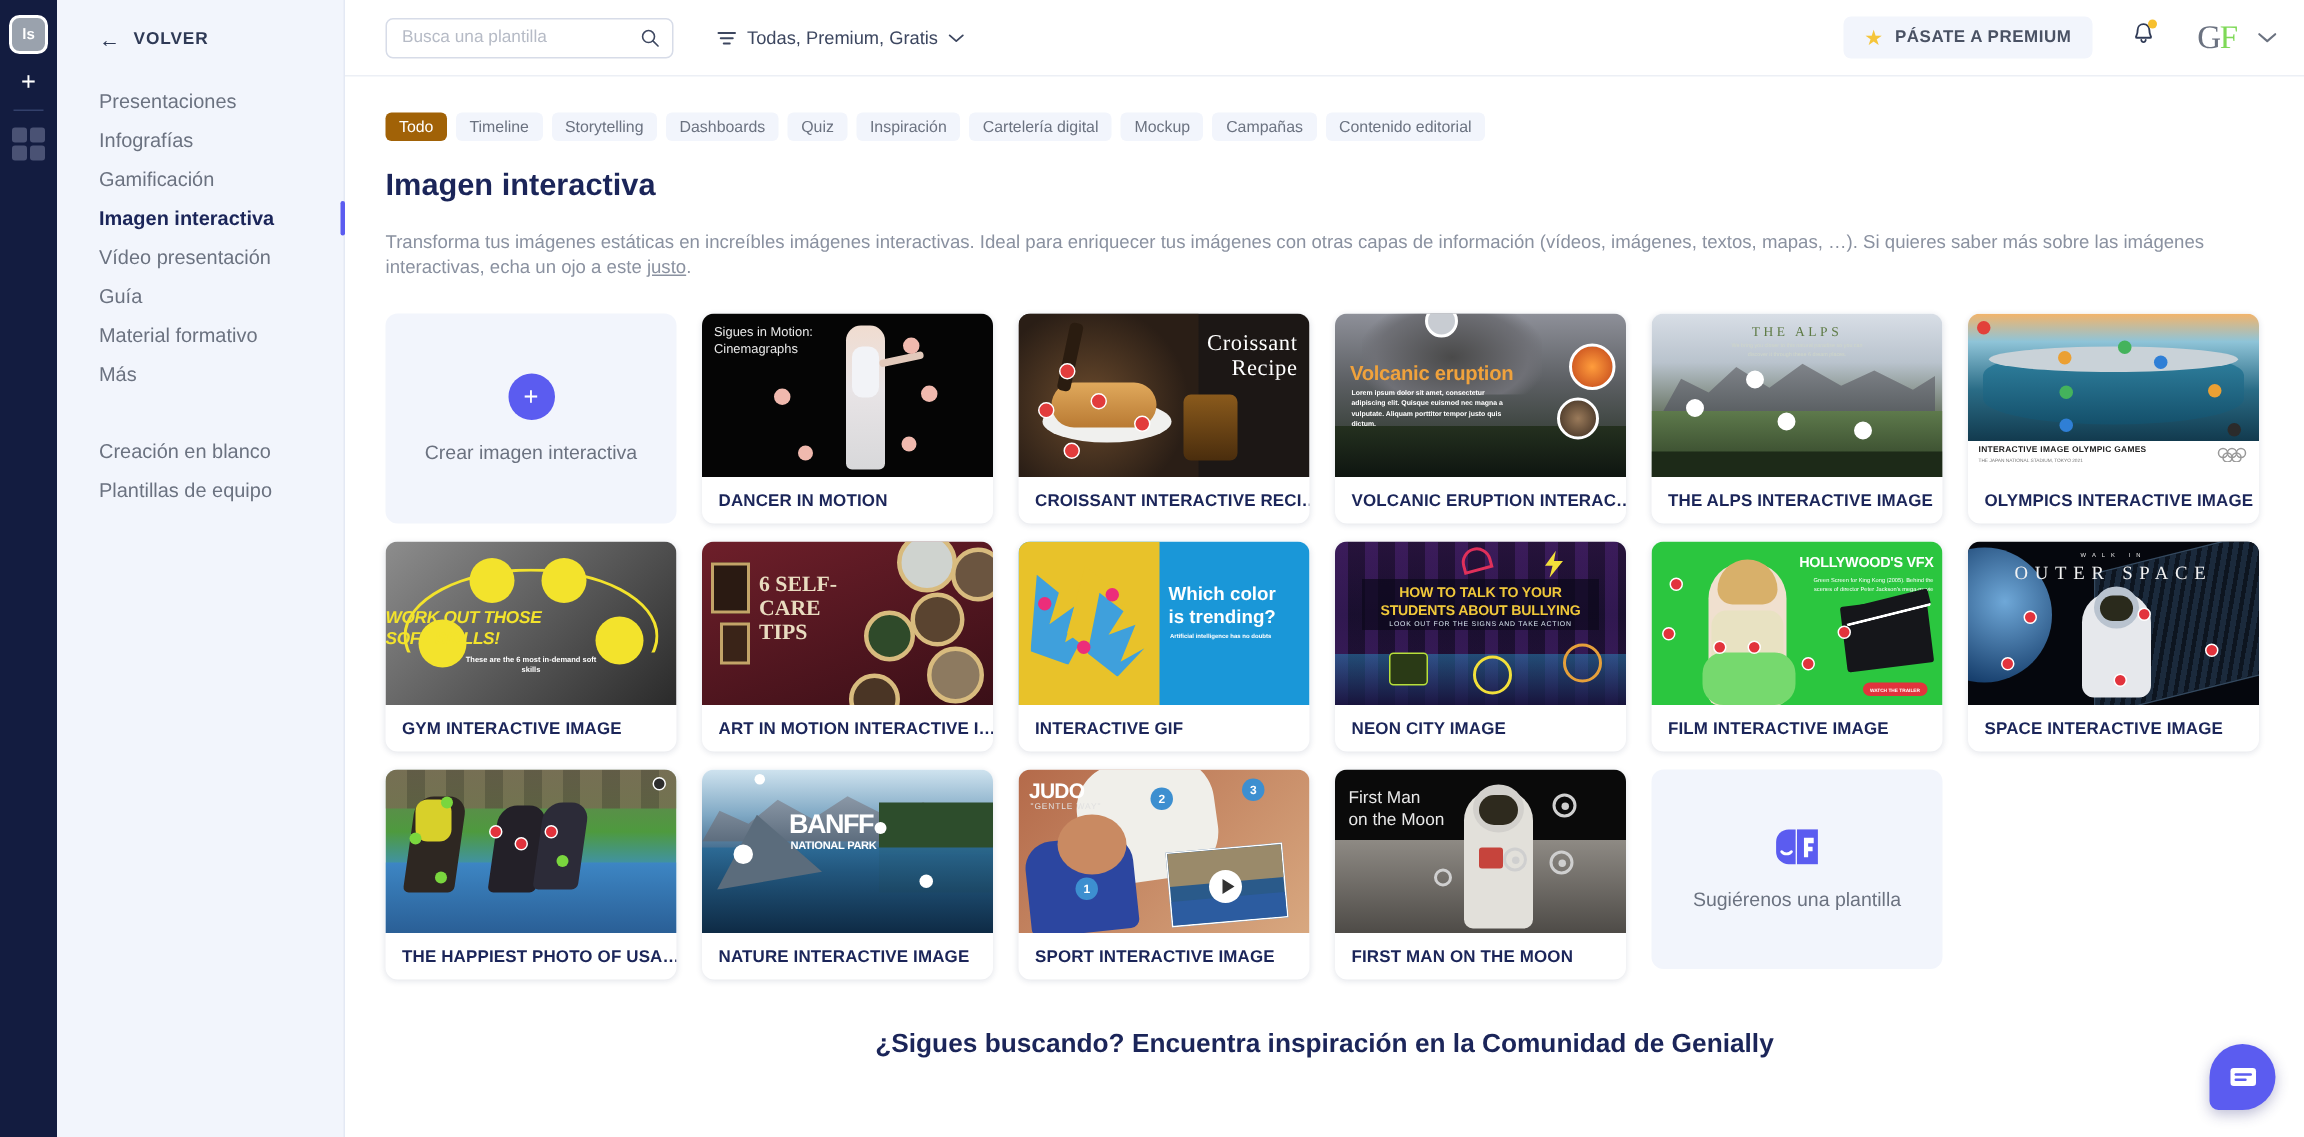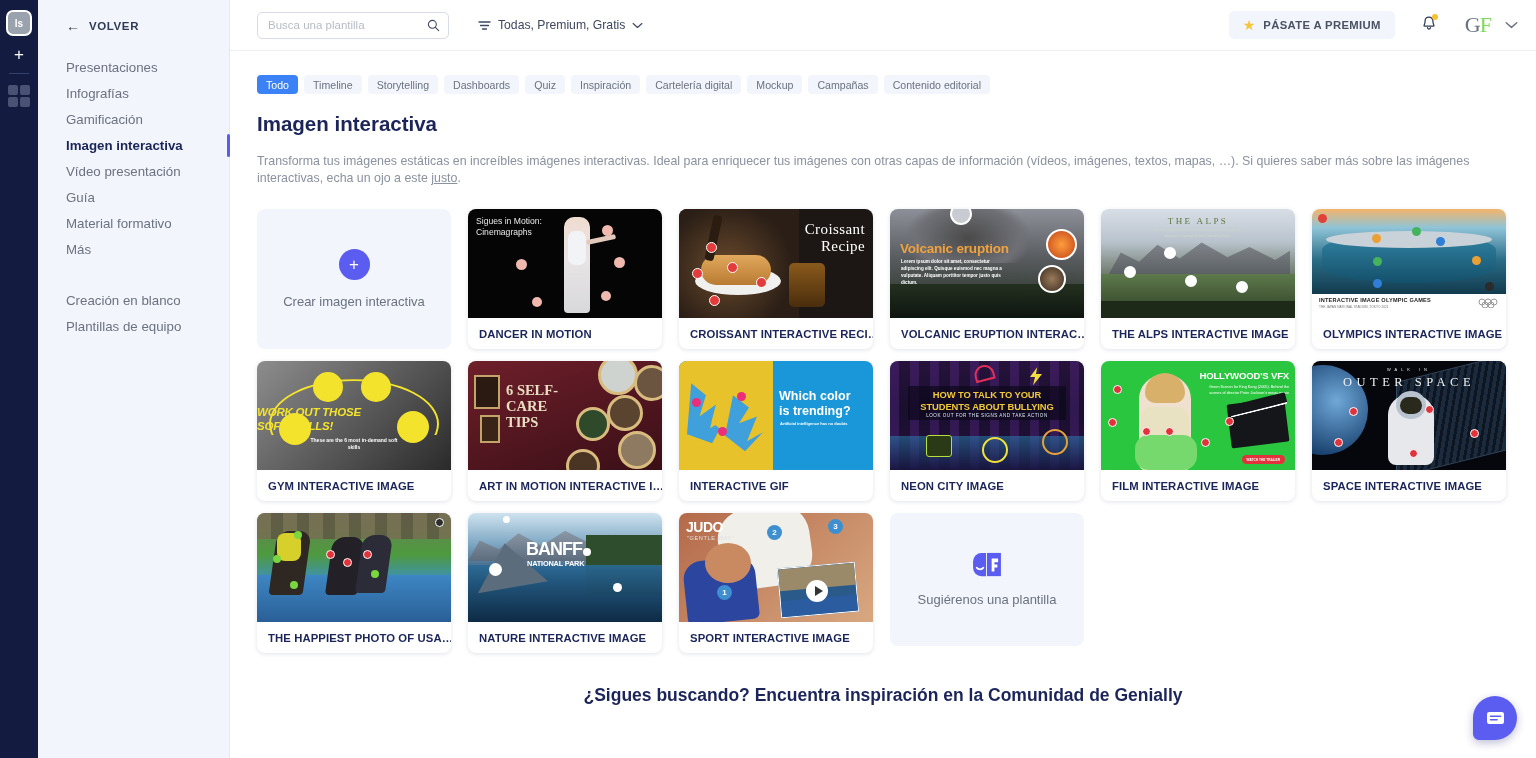--- a/index.html
+++ b/index.html
@@ -114,21 +114,21 @@
 
   
   .content { padding: 24px 27px 0 27px; height: 707px; overflow: hidden; position: relative; }
 
   .chips { display: flex; gap: 6px; flex-wrap: nowrap; margin-bottom: 18px; }
   .chip {
     height: 19px; border-radius: 4px; background: #f2f5fc; color: #6b7280;
     font-size: 10.6px; display: flex; align-items: center; padding: 0 9px;
     white-space: nowrap; cursor: pointer;
   }
-  .chip.active { background: #3b82f6; color: #ffffff; }
+  .chip.active { background: #a16207; color: #ffffff; }
 
   h1.page-title {
     font-size: 20.5px; color: #1b2559; font-weight: 700; margin-bottom: 17px;
   }
   p.page-desc {
     font-size: 12.4px; color: #8a91a0; line-height: 1.38; max-width: 1256px;
     margin-bottom: 22px;
   }
   p.page-desc a { color: #8a91a0; text-decoration: underline; }
 
@@ -570,20 +570,41 @@
           <div style="position:absolute;left:127px;top:67px;width:22px;height:22px;background:#fff;border-radius:50%;display:flex;align-items:center;justify-content:center">
             <div style="width:0;height:0;border-left:8px solid #333;border-top:5px solid transparent;border-bottom:5px solid transparent;margin-left:3px"></div>
           </div>
           <div class="dot" style="left:88px;top:12px;width:15px;height:15px;background:#3d8fd0;color:#fff;font-size:8px;font-weight:700;display:flex;align-items:center;justify-content:center">2</div>
           <div class="dot" style="left:149px;top:6px;width:15px;height:15px;background:#3d8fd0;color:#fff;font-size:8px;font-weight:700;display:flex;align-items:center;justify-content:center">3</div>
           <div class="dot" style="left:38px;top:72px;width:15px;height:15px;background:#3d8fd0;color:#fff;font-size:8px;font-weight:700;display:flex;align-items:center;justify-content:center">1</div>
         </div>
         <div class="card-title">SPORT INTERACTIVE IMAGE</div>
       </div>
 
+      <div class="card">
+        <div class="thumb" style="background:#0a0a0a">
+          <div style="position:absolute;left:0;bottom:0;width:194px;height:62px;background:linear-gradient(180deg,#8e8a84,#4e4b47)"></div>
+          <div style="position:absolute;left:86px;top:14px;width:46px;height:92px;background:#e2e0da;border-radius:20px 20px 6px 6px"></div>
+          <div style="position:absolute;left:92px;top:10px;width:34px;height:32px;background:#d2d0cc;border-radius:50%"></div>
+          <div style="position:absolute;left:96px;top:17px;width:26px;height:20px;background:#2e2a1e;border-radius:10px"></div>
+          <div style="position:absolute;left:96px;top:52px;width:16px;height:14px;background:#c6443c;border-radius:2px"></div>
+          <div class="th-txt" style="left:9px;top:12px;font-size:11.5px;line-height:1.25;color:#e8e8e8">First Man<br>on the Moon</div>
+          <div class="ring" style="left:145px;top:16px;width:16px;height:16px;border:2.5px solid #cfcfcf;background:transparent">
+            <span style="width:5px;height:5px;border-radius:50%;background:#cfcfcf;display:block"></span>
+          </div>
+          <div class="ring" style="left:112px;top:52px;width:16px;height:16px;border:2.5px solid #cfcfcf;background:transparent">
+            <span style="width:5px;height:5px;border-radius:50%;background:#cfcfcf;display:block"></span>
+          </div>
+          <div class="ring" style="left:143px;top:54px;width:16px;height:16px;border:2.5px solid #cfcfcf;background:transparent">
+            <span style="width:5px;height:5px;border-radius:50%;background:#cfcfcf;display:block"></span>
+          </div>
+          <div class="ring" style="left:66px;top:66px;width:12px;height:12px;border:2px solid #cfcfcf;background:transparent"></div>
+        </div>
+        <div class="card-title">FIRST MAN ON THE MOON</div>
+      </div>
 
       <div class="tile suggest">
         <svg class="genially-mark" viewBox="0 0 34 28">
           <path d="M2 10a9 9 0 0 1 9-9h5v25h-5a9 9 0 0 1-9-9z" fill="#5b5cf0"></path>
           <path d="M17 1h15v25H17z" fill="#5b5cf0"></path>
           <path d="M6 17c1.6 2.2 5.4 2.2 7 0" stroke="#ffffff" stroke-width="2" fill="none" stroke-linecap="round"></path>
           <path d="M22 21V7h7v4h-4v2.5h3.2v3.2H25V21z" fill="#ffffff"></path>
         </svg>
         <div class="tile-label">Sugiérenos una plantilla</div>
       </div>

